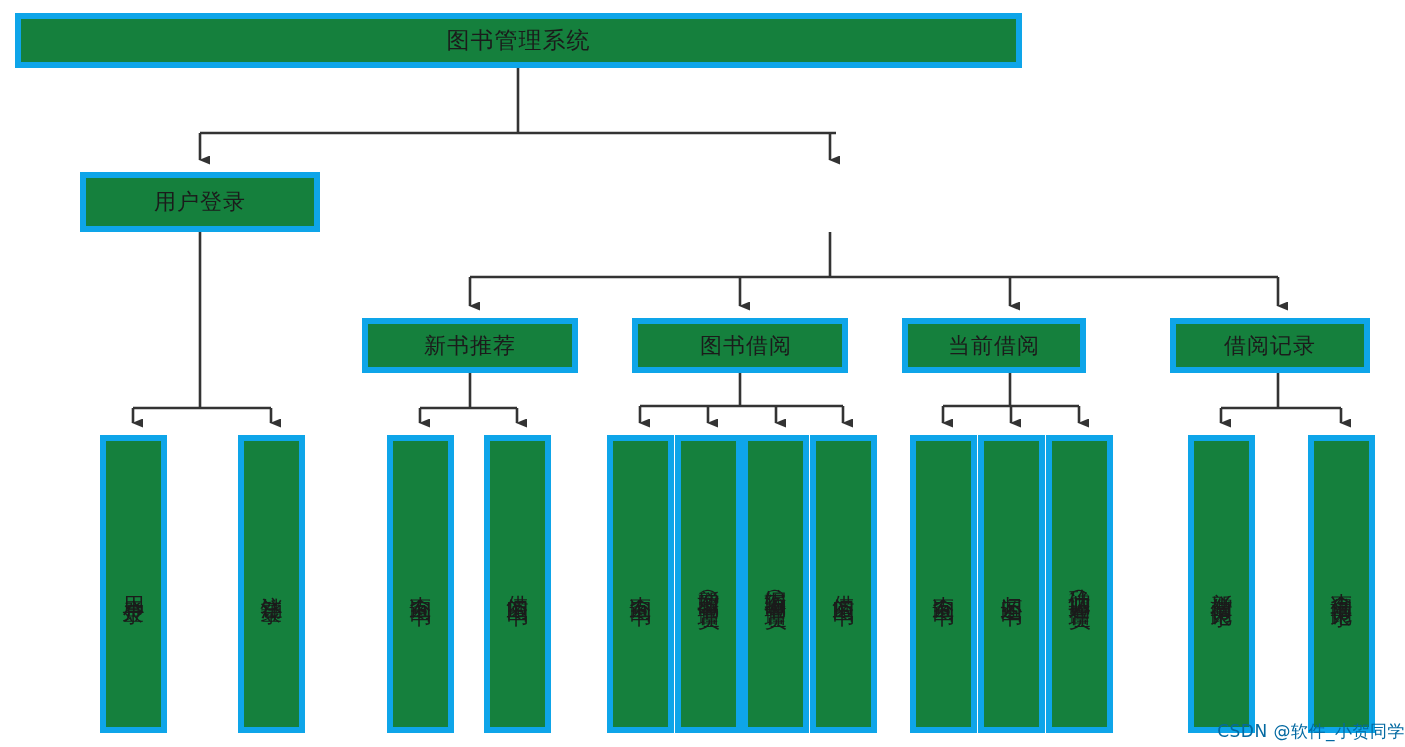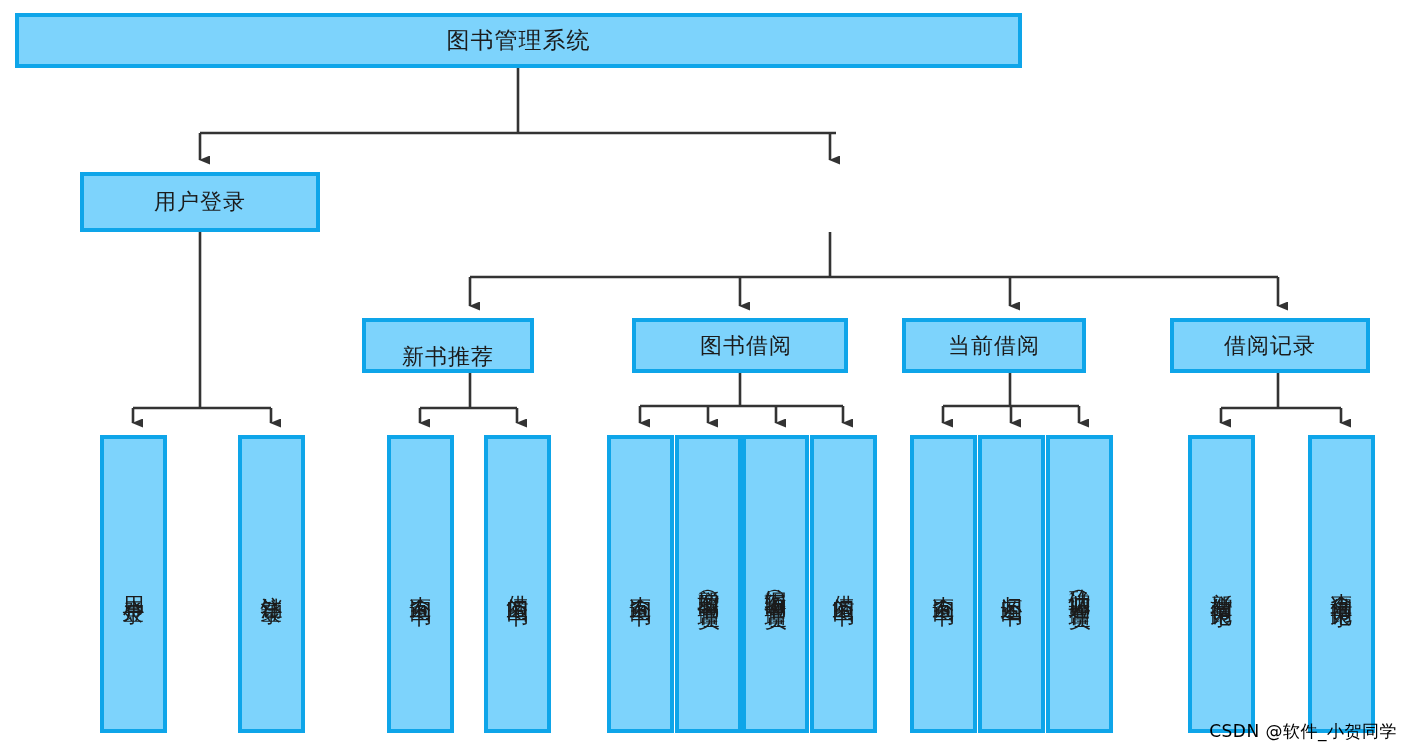--- a/index.html
+++ b/index.html
@@ -21,22 +21,22 @@
   #connector-layer {
     position: absolute;
     left: 0;
     top: 0;
     width: 1405px;
     height: 747px;
   }
   .node {
     position: absolute;
     box-sizing: border-box;
-    background: #7dd3fc;
-    border: 4px solid #0ea5e9;
+    background: #15803d;
+    border: 6px solid #0ea5e9;
     display: flex;
     align-items: center;
     justify-content: center;
     z-index: 2;
   }
   .node-label {
     color: #1b1b1b;
     line-height: 1.15;
     white-space: nowrap;
   }
@@ -58,24 +58,24 @@
   .node.leaf .node-label {
     writing-mode: vertical-rl;
     text-orientation: upright;
     font-size: 22px;
     letter-spacing: 3px;
     line-height: 1;
     max-height: 100%;
   }
   .watermark {
     position: absolute;
-    right: 8px;
+    right: 0;
     bottom: 4px;
     font-size: 17px;
-    color: #000000;
+    color: #0369a1;
     letter-spacing: 0.5px;
     z-index: 5;
     white-space: nowrap;
     text-align: center;
   }
 </style>
 </head>
 <body>
 
 <div id="diagram">
@@ -132,21 +132,21 @@
   </svg>
 
   <div class="node root horiz" style="left: 15px; top: 13px; width: 1007px; height: 55px;">
     <span class="node-label">图书管理系统</span>
   </div>
 
   <div class="node horiz" style="left: 80px; top: 172px; width: 240px; height: 60px;">
     <span class="node-label">用户登录</span>
   </div>
 
-  <div class="node horiz" style="left: 362px; top: 318px; width: 172px; height: 55px; align-items: flex-end;">
+  <div class="node horiz" style="left: 362px; top: 318px; width: 216px; height: 55px;">
     <span class="node-label">新书推荐</span>
   </div>
   <div class="node horiz" style="left: 632px; top: 318px; width: 216px; height: 55px; padding-left: 12px;">
     <span class="node-label">图书借阅</span>
   </div>
   <div class="node horiz" style="left: 902px; top: 318px; width: 184px; height: 55px;">
     <span class="node-label">当前借阅</span>
   </div>
   <div class="node horiz" style="left: 1170px; top: 318px; width: 200px; height: 55px;">
     <span class="node-label">借阅记录</span>

